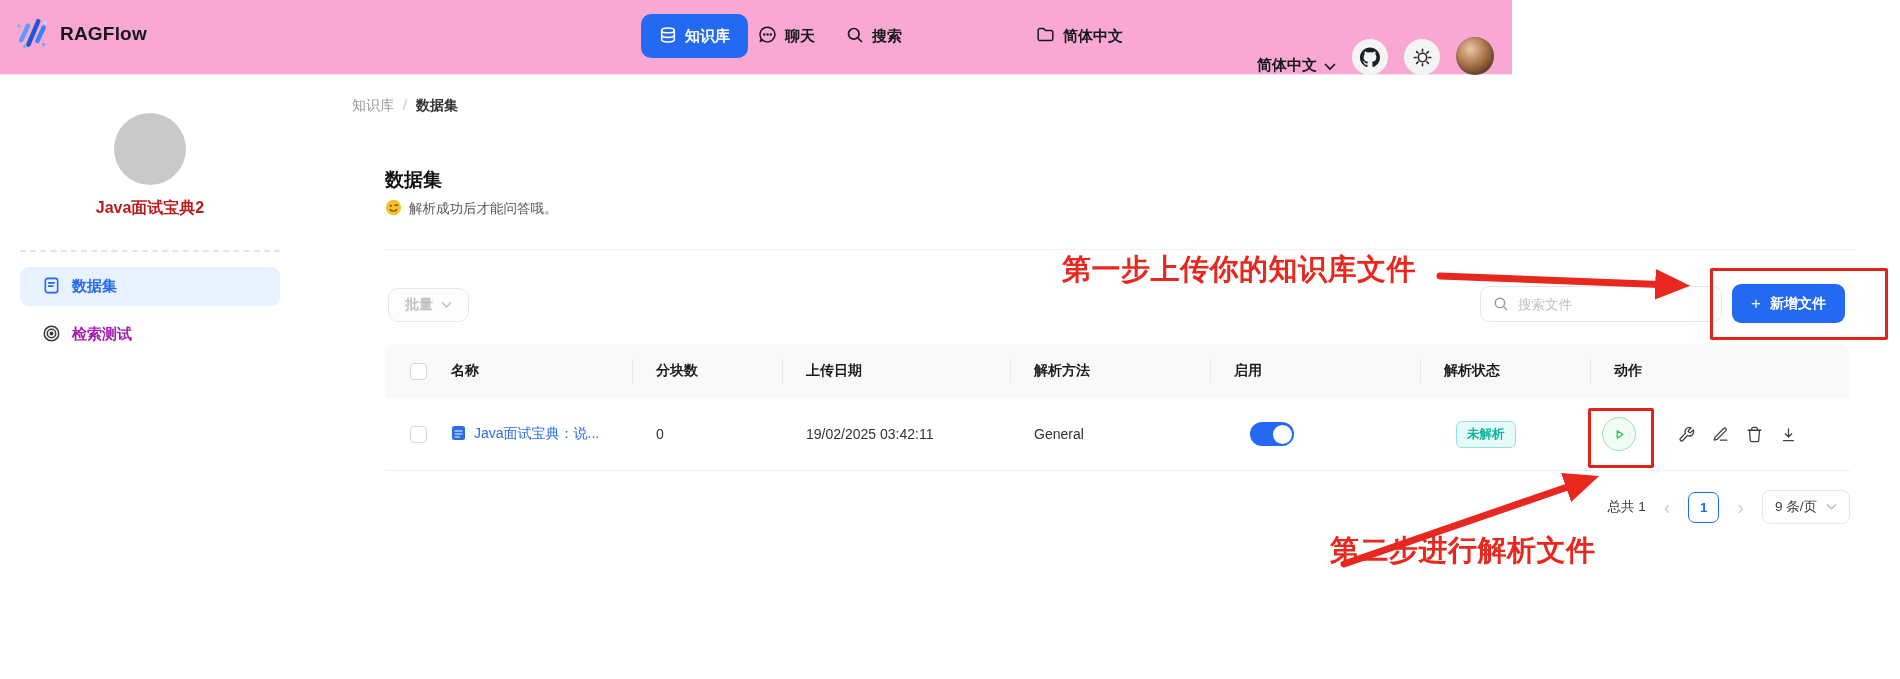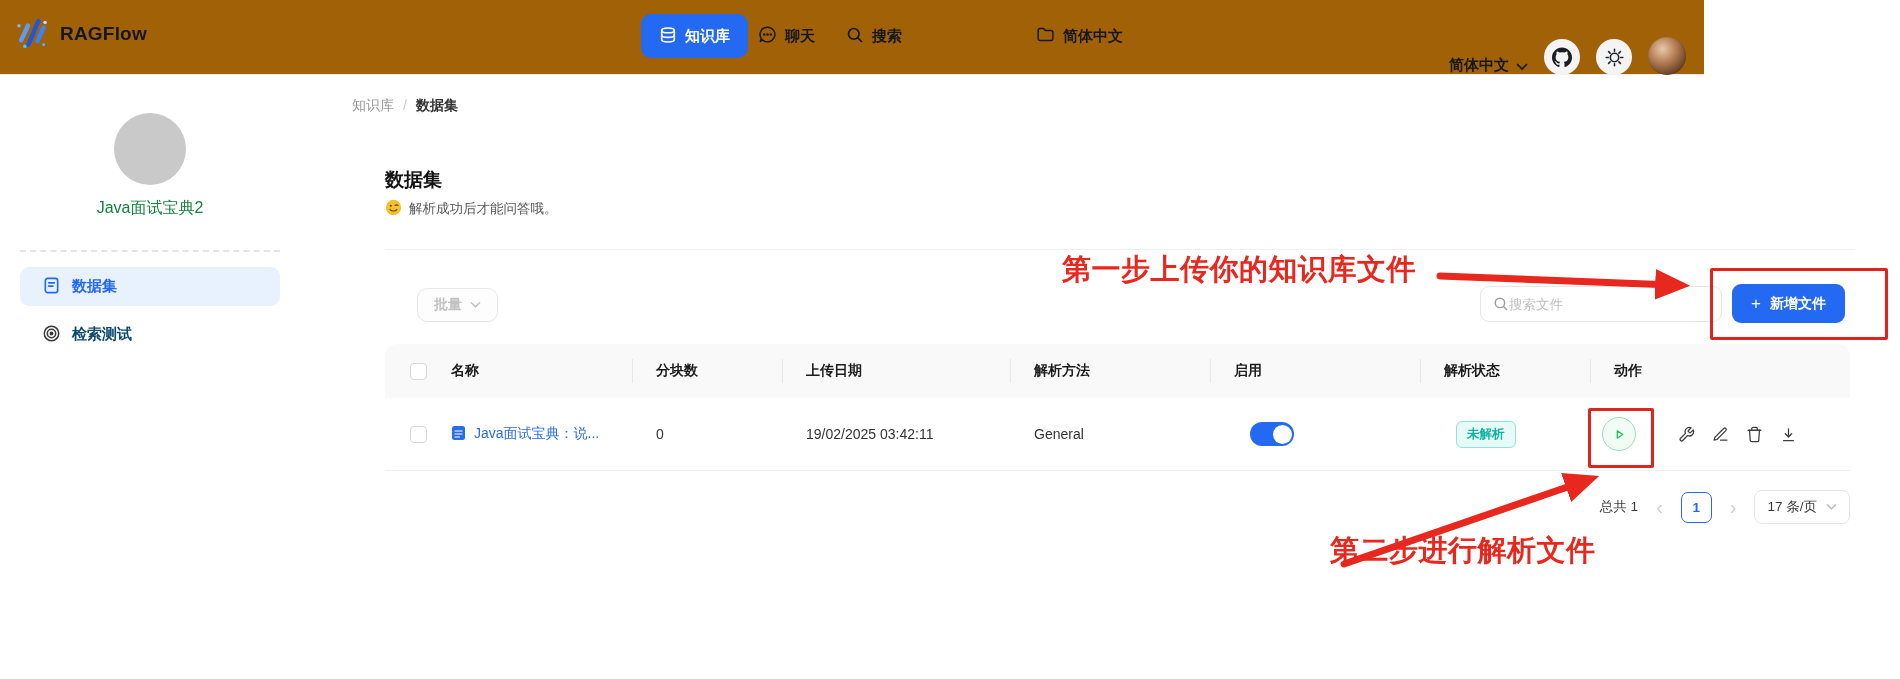--- a/index.html
+++ b/index.html
@@ -1,22 +1,22 @@
 <!DOCTYPE html>
 <html><head>
 <meta charset="utf-8">
 <style>
   * { margin:0; padding:0; box-sizing:border-box; }
   html,body { background:#fff; }
   body { font-family:"Liberation Sans","DejaVu Sans",sans-serif; color:#1f1f1f; }
   .canvas { position:relative; width:1900px; height:679px; background:#fff; overflow:hidden; }
 
   
-  .navbar { position:absolute; left:0; top:0; width:1704px; height:75px;
-            border-bottom:1px solid #ececec; background:#a16207; }
+  .navbar { position:absolute; left:0; top:0; width:1512px; height:75px;
+            border-bottom:1px solid #ececec; background:#f9a8d4; }
   .brand { position:absolute; left:14px; top:14px; display:flex; align-items:center; gap:10px; }
   .brand-name { font-size:19px; font-weight:700; color:#16181d; letter-spacing:.2px; }
   .nav-item { position:absolute; top:14px; height:44px; display:flex; align-items:center; gap:8px;
               font-size:15px; font-weight:700; color:#16181d; cursor:pointer; }
   .nav-item.active { background:#2469f1; color:#fff; border-radius:10px; padding:0 18px; }
   .nav-kb { left:641px; }
   .nav-chat { left:758px; }
   .nav-search { left:846px; }
   .nav-files { left:1036px; }
   .toast { position:absolute; left:888px; top:14px; height:44px; padding:0 18px; background:#fff;
@@ -28,41 +28,41 @@
   .lang { display:flex; align-items:center; gap:7px; font-size:15px; font-weight:700; color:#16181d; cursor:pointer; }
   .icon-btn { width:36px; height:36px; border-radius:50%; background:#f4f4f5; display:flex;
               align-items:center; justify-content:center; cursor:pointer; }
   .avatar { width:38px; height:38px; border-radius:50%;
             background:radial-gradient(circle at 38% 32%, #e9c9a8 0%, #b57f57 38%, #6e4528 72%, #31201a 100%);
             box-shadow:inset 0 0 0 1px rgba(0,0,0,.08); cursor:pointer; }
 
   
   .sidebar { position:absolute; left:0; top:75px; width:300px; height:604px; background:#fff; }
   .kb-avatar { width:72px; height:72px; border-radius:50%; background:#c9c9c9; margin:38px auto 0; }
-  .kb-name { text-align:center; font-size:16px; font-weight:400; color:#15803d; margin-top:13px; }
+  .kb-name { text-align:center; font-size:16px; font-weight:700; color:#b91c1c; margin-top:13px; }
   .side-divider { border-top:2px dashed #e4e4e4; margin:31px 20px 15px; }
   .side-item { margin:0 20px 9px; height:39px; border-radius:9px; display:flex; align-items:center;
-               gap:11px; padding-left:22px; font-size:15px; font-weight:700; color:#0c4a6e; cursor:pointer; }
+               gap:11px; padding-left:22px; font-size:15px; font-weight:700; color:#a21caf; cursor:pointer; }
   .side-item.active { background:#e8f1fe; color:#2469f1; }
 
   
   .breadcrumb { position:absolute; left:352px; top:97px; font-size:14px; display:flex; gap:9px; }
   .crumb-root { color:#9a9a9a; cursor:pointer; }
   .crumb-sep { color:#c9c9c9; }
   .crumb-cur { color:#333; font-weight:600; }
   .page-title { position:absolute; left:385px; top:167px; font-size:19px; font-weight:700; color:#141414; }
   .page-sub { position:absolute; left:385px; top:199px; display:flex; align-items:center; gap:7px;
               font-size:13.5px; color:#575757;justify-content:flex-end; }
   .section-line { position:absolute; left:385px; top:249px; width:1470px; border-top:1px solid #f1f1f1; }
 
   .bulk-btn { position:absolute; left:388px; top:288px; height:34px; padding:0 16px; display:flex;
               align-items:center; gap:8px; border:1px solid #e8e8e8; border-radius:10px; background:#fdfdfd;
-              color:#c2c2c2; font-size:14px; font-weight:600; cursor:default;margin-left:29px; }
+              color:#c2c2c2; font-size:14px; font-weight:600; cursor:default; }
   .search-box { position:absolute; left:1480px; top:286px; width:242px; height:36px; border:1px solid #e6e6e6;
-                border-radius:9px; background:#fff; display:flex; align-items:center; gap:0; padding:0 12px; }
+                border-radius:9px; background:#fff; display:flex; align-items:center; gap:9px; padding:0 12px; }
   .search-box input { border:none; outline:none; flex:1; font-size:13.5px; color:#333; background:transparent;
                       font-family:inherit; }
   .search-box input::placeholder { color:#c0c0c0; }
   .add-btn { position:absolute; left:1732px; top:284px; height:39px; padding:0 19px; background:#2469f1;
              border:none; border-radius:9px; color:#fff; font-size:14px; font-weight:700; display:flex;
              align-items:center; gap:9px; cursor:pointer; font-family:inherit; }
   .add-btn .plus { font-size:17px; font-weight:400; }
 
   
   .table { position:absolute; left:385px; top:344px; width:1465px; }
@@ -327,21 +327,21 @@
       </div>
     </div>
   </div>
 
   <div class="pagination">
     <span class="pg-total">总共 1</span>
     <span class="pg-arrow">‹</span>
     <span class="pg-page">1</span>
     <span class="pg-arrow">›</span>
     <span class="pg-size">
-      <span>17 条/页</span>
+      <span>9 条/页</span>
       <svg width="11" height="8" viewBox="0 0 12 8" fill="none" stroke="#bdbdbd" stroke-width="1.6" stroke-linecap="round">
         <path d="M1.5 1.5 L6 6 L10.5 1.5"></path>
       </svg>
     </span>
   </div>
 
   <div class="anno anno-text" style="left:1062px; top:250px;">第一步上传你的知识库文件</div>
 
   <svg class="anno" style="left:1432px; top:260px;" width="280" height="40">
     <defs>

